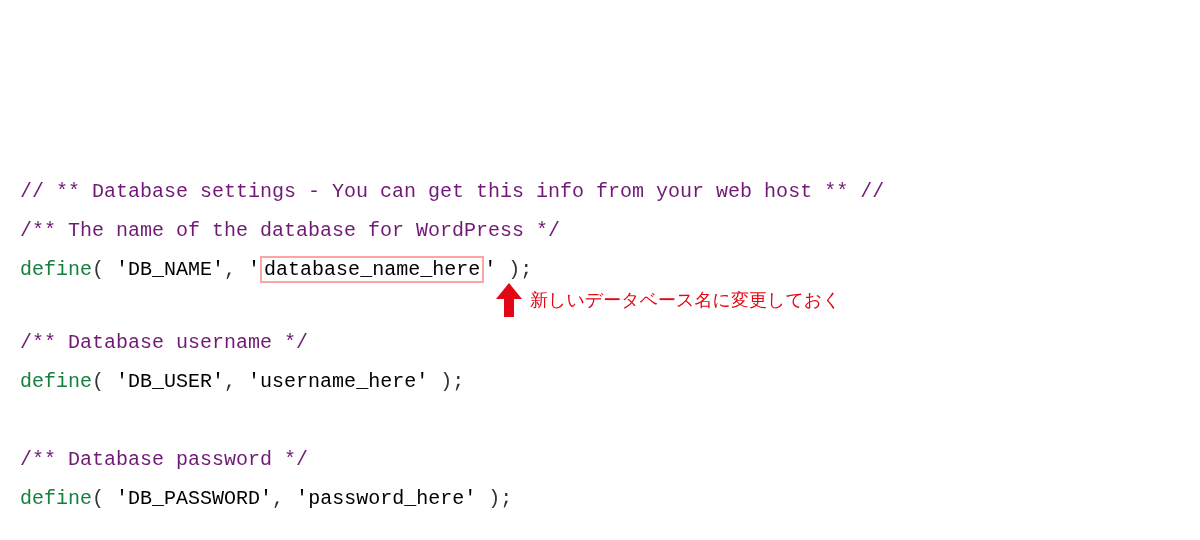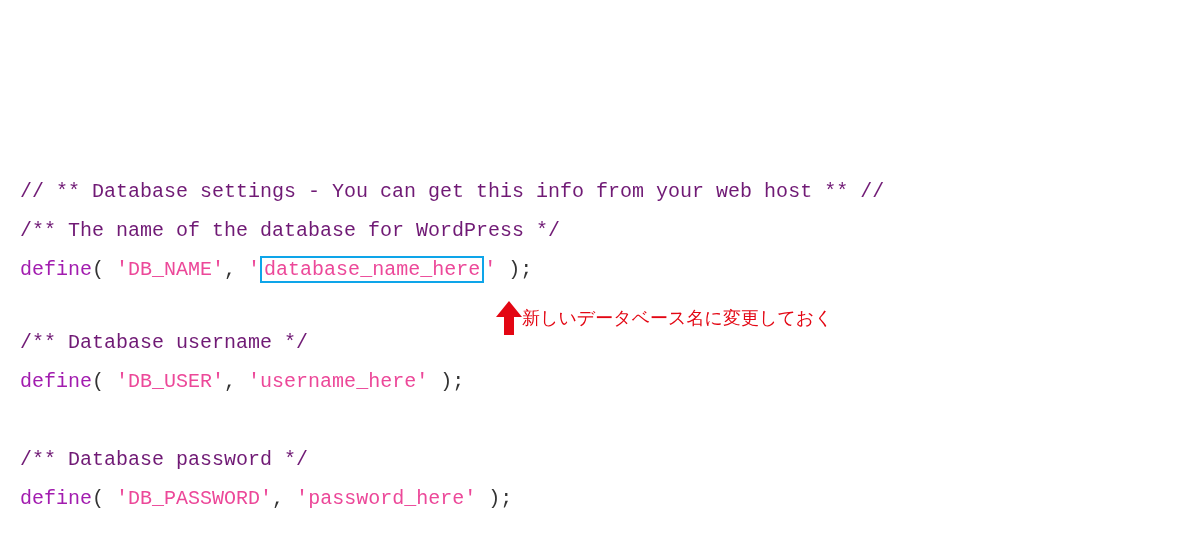--- a/index.html
+++ b/index.html
@@ -9,40 +9,40 @@
       line-height: 1.95;
       padding: 16px 20px;
       background: #ffffff;
       color: #333;
       width: 1200px;
       height: 540px;
       overflow: hidden;
       white-space: pre;
     }
     .comment { color: #701a75; }
-    .keyword { color: #a21caf; }
+    .keyword { color: #15803d; }
     .paren { color: #333; }
-    .string { color: #ec4899; }
+    .string { color: #000000; }
     .highlight-box {
-      border: 2px solid #0ea5e9;
+      border: 2px solid #fca5a5;
       padding: 0 2px;
     }
     .annotation-row {
       position: relative;
       line-height: 1;
       height: 34px;
       white-space: normal;
     }
     .arrow-wrap {
       position: absolute;
       left: 476px;
       top: -6px;
       display: flex;
       align-items: center;
-      margin-top: 18px;
+      gap: 8px;
     }
     .arrow-icon {
       width: 26px;
       height: 34px;
       display: inline-block;
     }
     .arrow-icon svg { display: block; }
     .annotation-text {
       font-family: "Hiragino Sans", "Meiryo", sans-serif;
       font-size: 18px;

